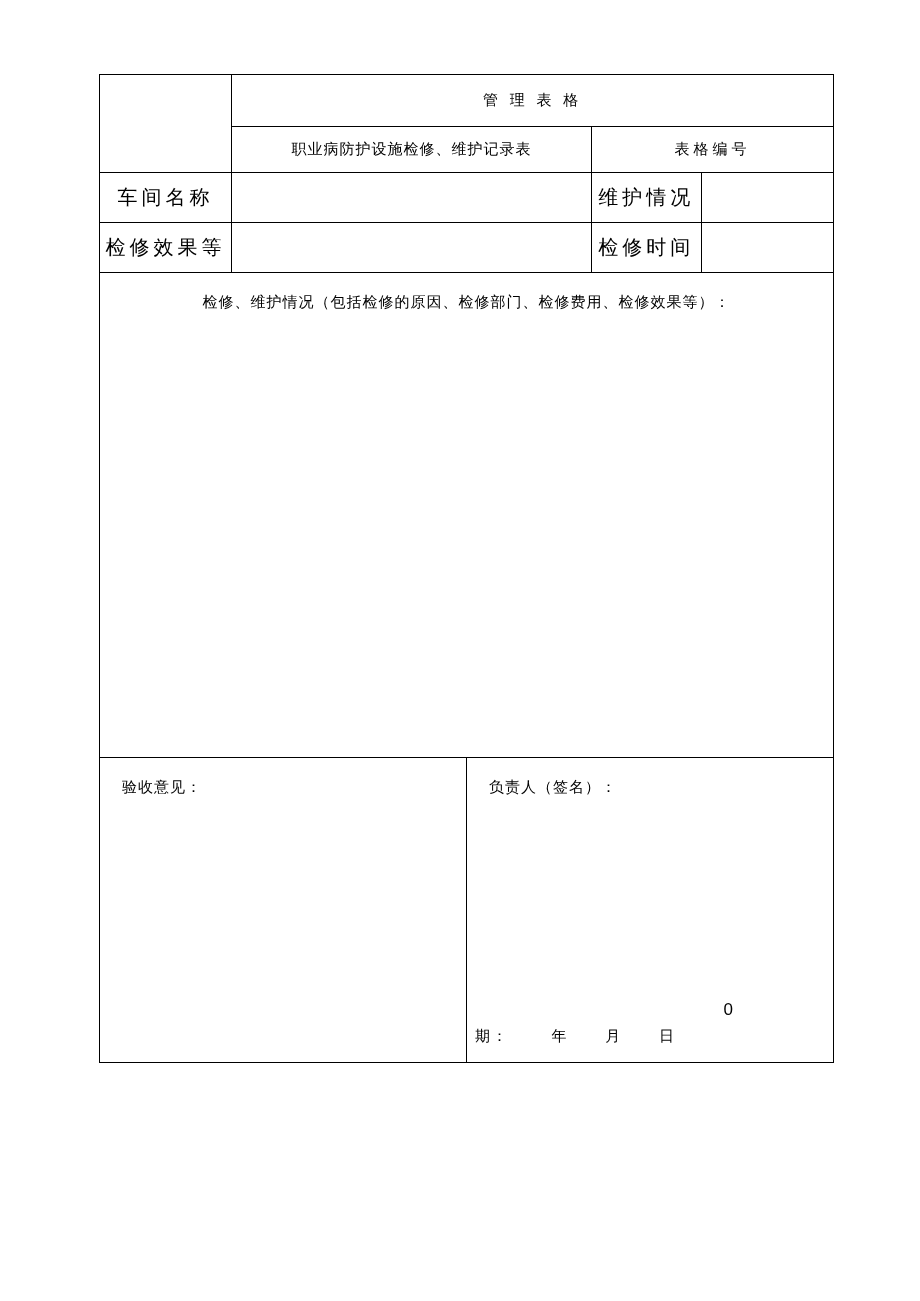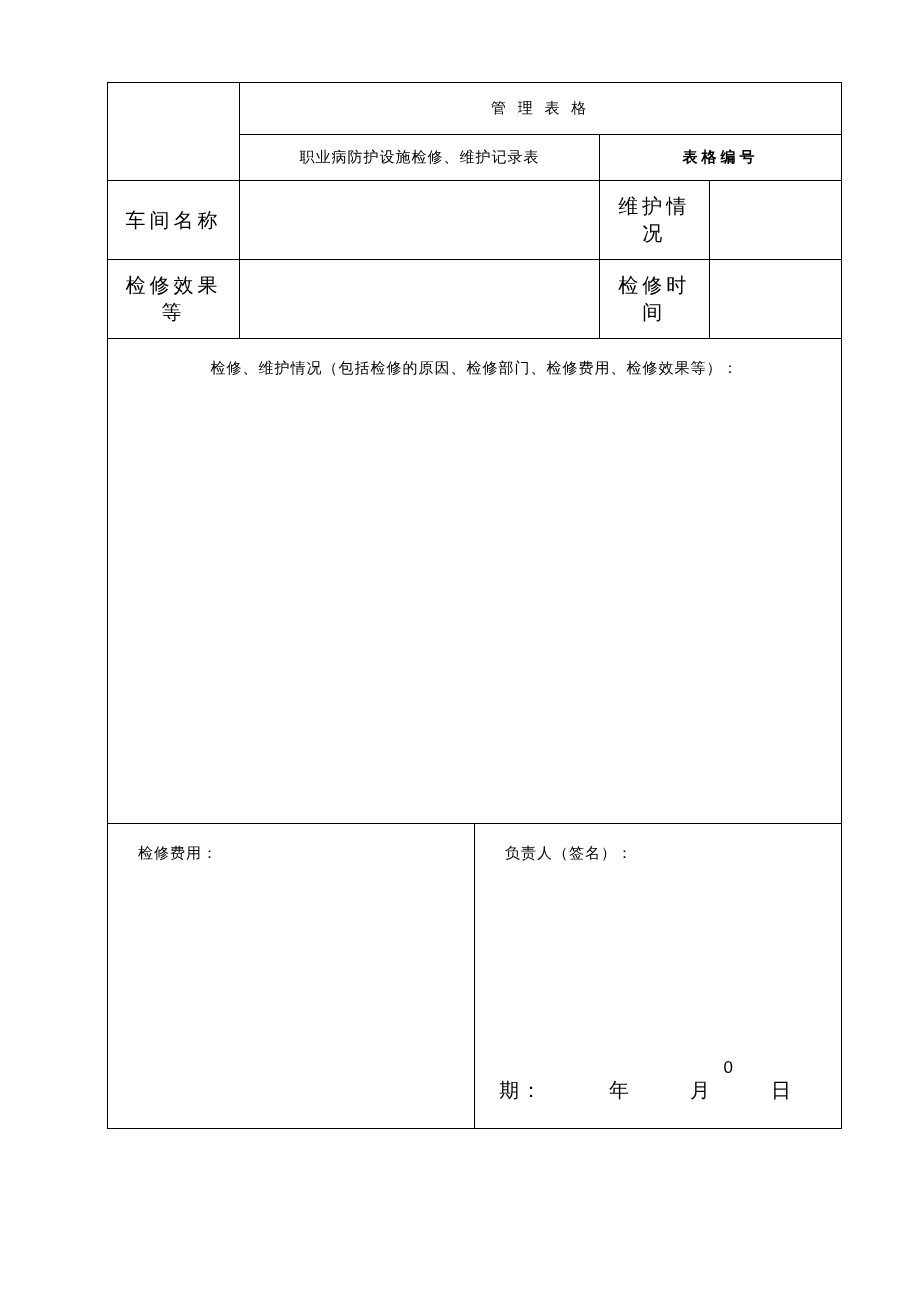--- a/index.html
+++ b/index.html
@@ -1,15 +1,15 @@
 <!DOCTYPE html>
 <html><head>
   <meta charset="utf-8">
   <style>
-    * { box-sizing: border-box; margin: 0; padding: 12px; }
+    * { box-sizing: border-box; margin: 0; padding: 4px; }
     body {
       width: 920px;
       height: 1301px;
       background: #fff;
       font-family: "SimSun", "宋体", serif;
       padding: 70px 90px 0 95px;
     }
     .form-table {
       border-collapse: collapse;
       width: 100%;
@@ -29,21 +29,20 @@
     }
     .header-sub {
       height: 46px;
       font-size: 18px;
       letter-spacing: 1px;
       font-family: Liberation Serif, serif;
     }
     .form-number {
       font-size: 14px;
       letter-spacing: 4px;
-      font-weight: bold;
     }
     .label-row td {
       height: 50px;
       font-size: 20px;
       letter-spacing: 4px;
     }
     .big-cell {
       height: 485px;
       vertical-align: top !important;
       text-align: left;
@@ -58,22 +57,22 @@
       padding: 20px 18px;
       font-size: 15px;
       letter-spacing: 1px;
       position: relative;
     }
     .date-line {
       position: absolute;
       bottom: 12px;
       right: 25px;
       left: 0;
-      text-align: center;
-      font-size: 20px;
+      text-align: left;
+      font-size: 15px;
       letter-spacing: 2px;
     }
     .zero {
       position: absolute;
       bottom: 38px;
       right: 95px;
       font-size: 17px;
       font-family: Arial, sans-serif;
     }
   </style>
@@ -109,21 +108,21 @@
     <td>检修时间</td>
     <td></td>
   </tr>
   <tr>
     <td colspan="5" class="big-cell">
       <span>检修、维护情况（包括检修的原因、检修部门、检修费用、检修效果等）：</span>
     </td>
   </tr>
   <tr>
     <td colspan="2" class="bottom-cell">
-      <span>检修费用：</span>
+      <span>验收意见：</span>
     </td>
     <td colspan="3" class="bottom-cell">
       <span>负责人（签名）：</span>
       <span class="zero">0</span>
       <div class="date-line">
         <span>期：</span>&nbsp;&nbsp;&nbsp;&nbsp;&nbsp;&nbsp;<span>年</span>&nbsp;&nbsp;&nbsp;&nbsp;&nbsp;<span>月</span>&nbsp;&nbsp;&nbsp;&nbsp;&nbsp;<span>日</span>
       </div>
     </td>
   </tr>
 </tbody>

